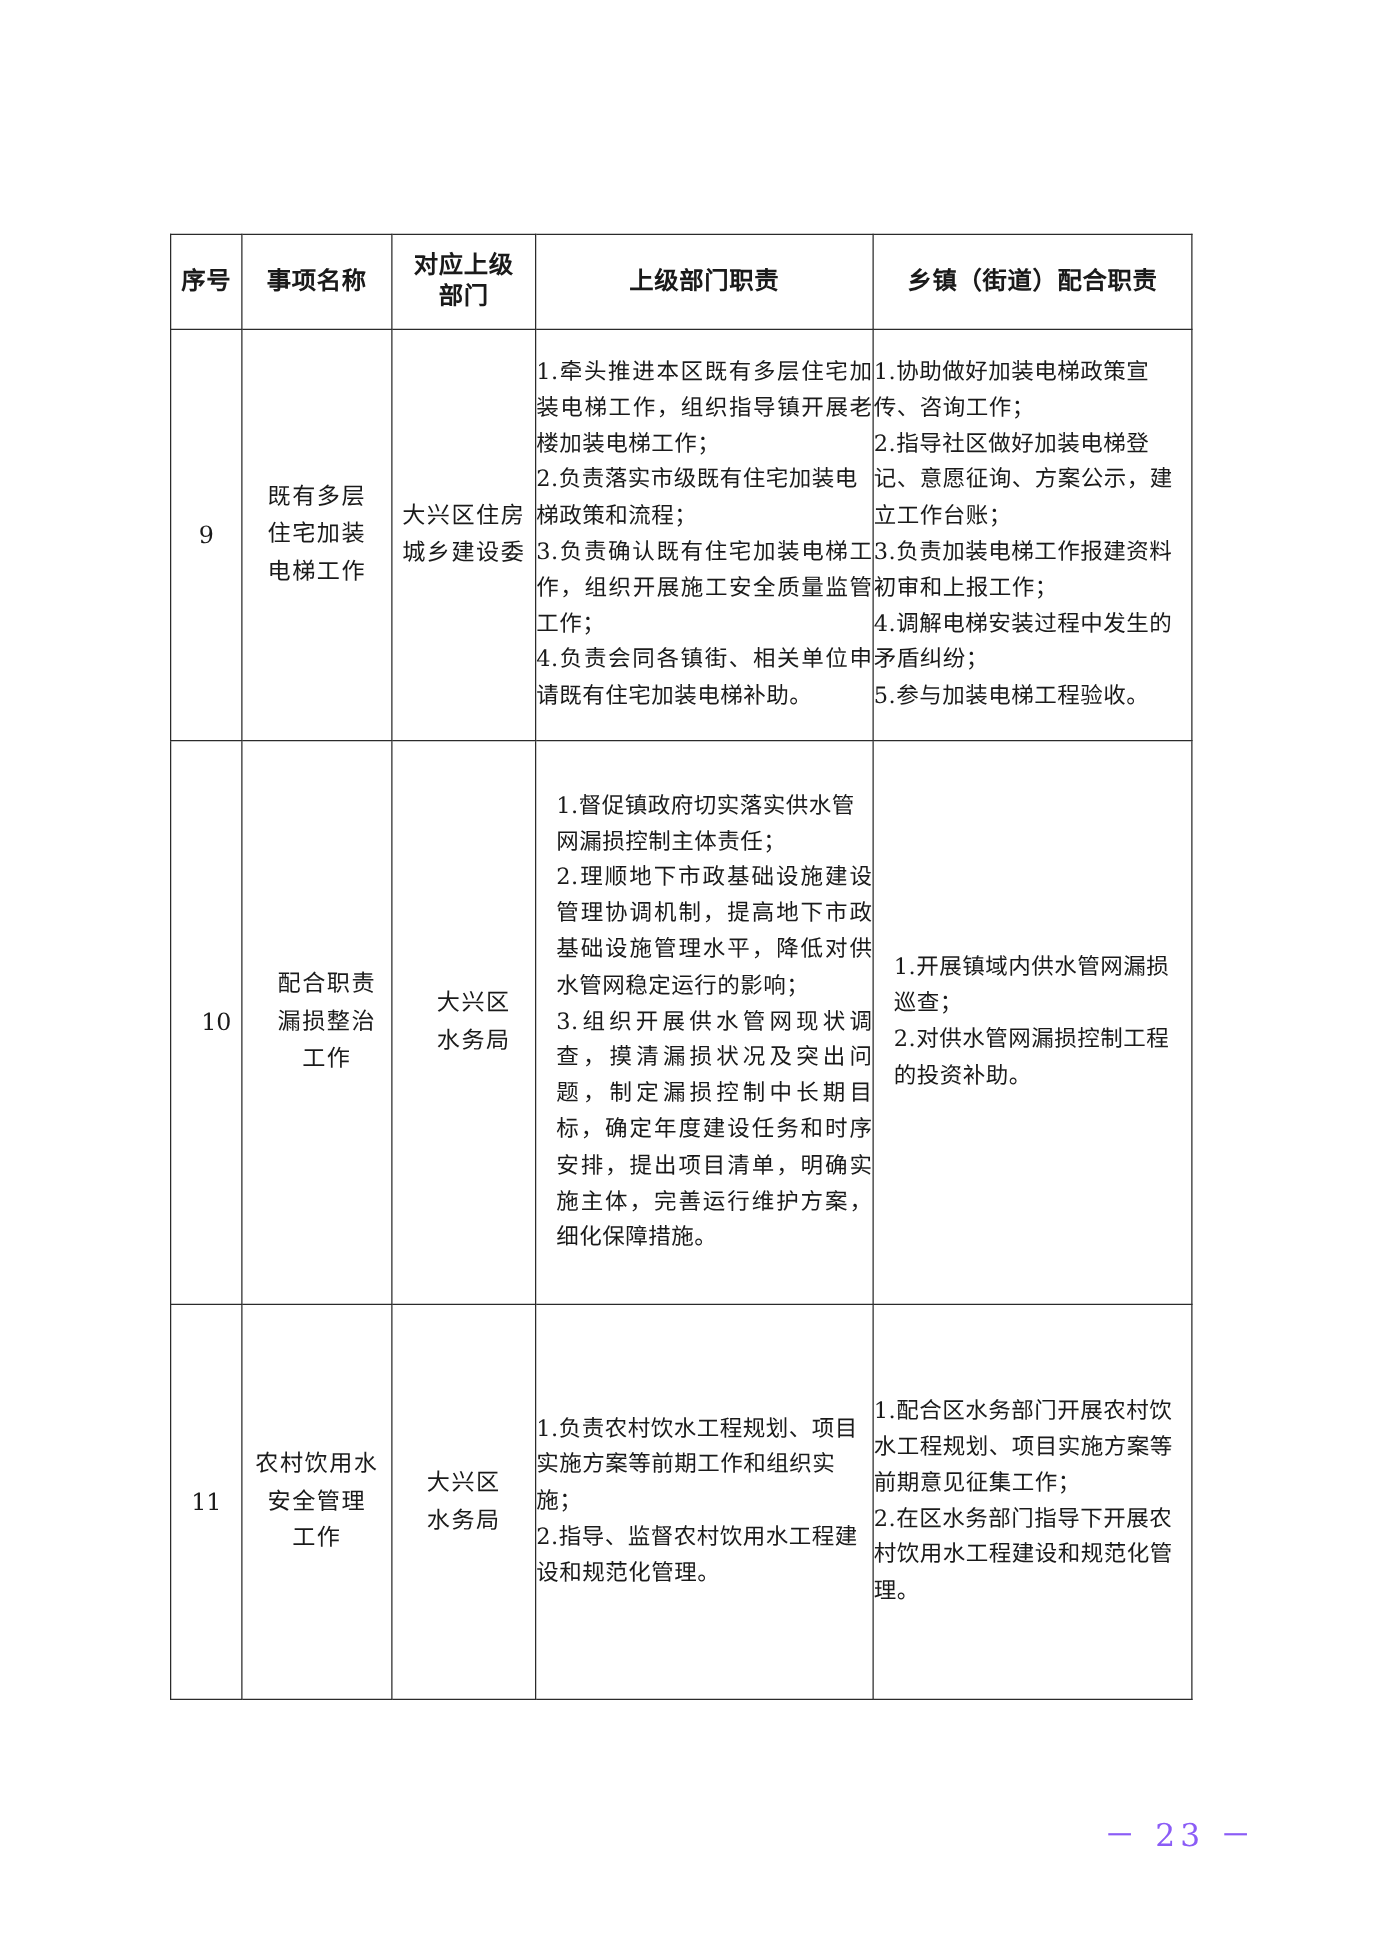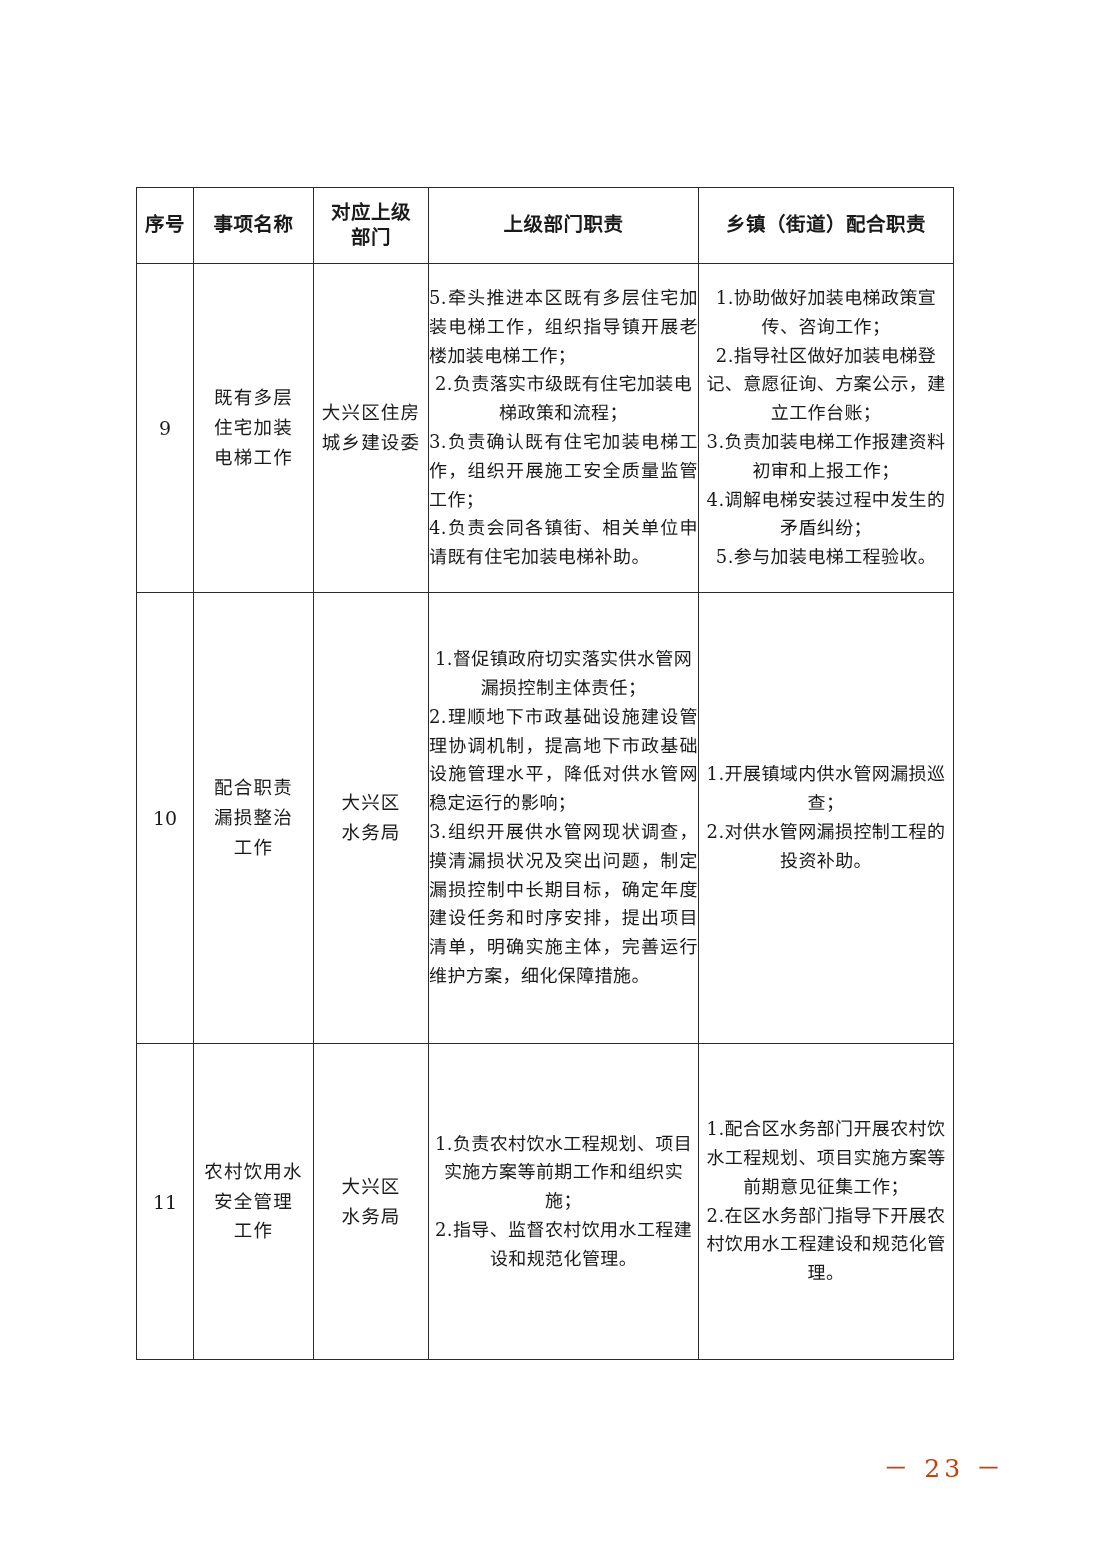--- a/index.html
+++ b/index.html
@@ -84,38 +84,38 @@
     line-height: 1.60;
     letter-spacing: 0.4px;
     padding: 10px 9px 10px 11px;
     word-break: break-all;
   }
   .cell-body p {
     margin: 0;
     text-align: justify;
     text-justify: inter-ideograph;
   }
-  .cell-body p.nj { text-align: center; }
+  .cell-body p.nj { text-align: left; }
 
   
   .row-9  td { height: 328px; }
-  .row-10 td { height: 450px; }
+  .row-10 td { height: 450px; padding-left: 16px; }
   .row-11 td { height: 315px; }
 
   
   .page-number {
     position: absolute;
     left: 0;
     top: 1448px;
     width: 1005px;
     text-align: right;
     font-family: "DejaVu Serif", "Liberation Serif", serif;
     font-size: 25px;
     letter-spacing: 4px;
-    color: #c2410c;
+    color: #8b5cf6;
   }
 </style>
 </head>
 <body>
 
 <div class="page">
 
   <table class="resp-table">
     <colgroup>
       <col class="c-no">
@@ -143,21 +143,21 @@
         <td class="cell-center-wrap">
           <span class="ln">既有多层</span>
           <span class="ln">住宅加装</span>
           <span class="ln">电梯工作</span>
         </td>
         <td class="cell-center-wrap">
           <span class="ln">大兴区住房</span>
           <span class="ln">城乡建设委</span>
         </td>
         <td class="cell-body">
-          <p>5.牵头推进本区既有多层住宅加装电梯工作，组织指导镇开展老楼加装电梯工作；</p>
+          <p>1.牵头推进本区既有多层住宅加装电梯工作，组织指导镇开展老楼加装电梯工作；</p>
           <p class="nj">2.负责落实市级既有住宅加装电梯政策和流程；</p>
           <p>3.负责确认既有住宅加装电梯工作，组织开展施工安全质量监管工作；</p>
           <p>4.负责会同各镇街、相关单位申请既有住宅加装电梯补助。</p>
         </td>
         <td class="cell-body">
           <p class="nj">1.协助做好加装电梯政策宣传、咨询工作；</p>
           <p class="nj">2.指导社区做好加装电梯登记、意愿征询、方案公示，建立工作台账；</p>
           <p class="nj">3.负责加装电梯工作报建资料初审和上报工作；</p>
           <p class="nj">4.调解电梯安装过程中发生的矛盾纠纷；</p>
           <p class="nj">5.参与加装电梯工程验收。</p>

